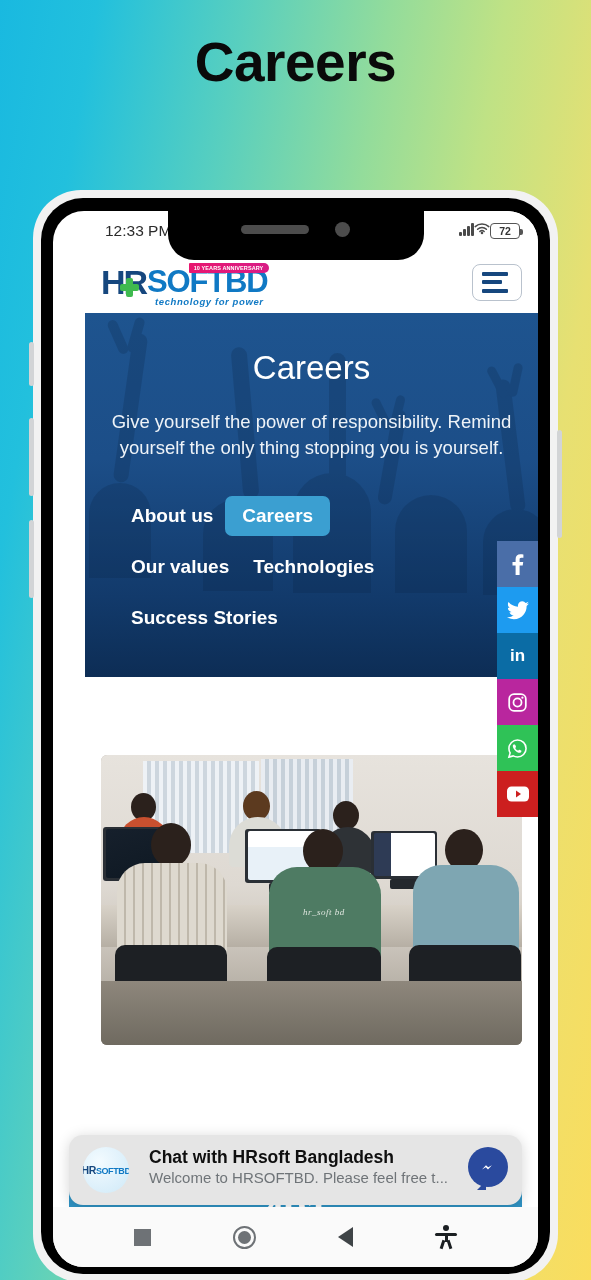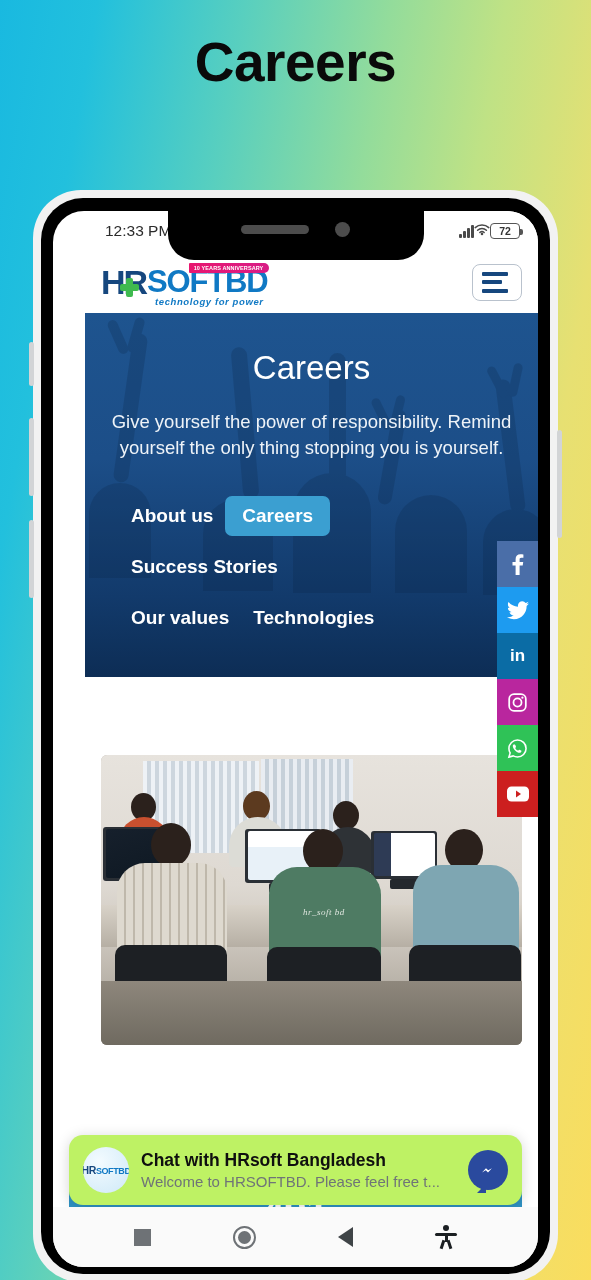--- a/index.html
+++ b/index.html
@@ -88,21 +88,21 @@
     align-items: center;
     justify-content: space-between;
     padding: 0 18px 0 20px;
     position: relative;
     z-index: 20;
   }
   .status-time {
     font-size: 15.5px; color: #2b2b2b; font-weight: 500;
     white-space: nowrap;
   }
-  .status-icons { display: flex; align-items: center; gap: 0; }
+  .status-icons { display: flex; gap: 0; }
   .sig { display: flex; align-items: flex-end; gap: 1.5px; height: 13px; }
   .sig i { display:block; width: 2.6px; background: #4a4a4a; border-radius: 1px; }
   .sig i:nth-child(1){ height: 4px; }
   .sig i:nth-child(2){ height: 7px; }
   .sig i:nth-child(3){ height: 10px; }
   .sig i:nth-child(4){ height: 13px; }
   .wifi { font-size: 14px; color: #4a4a4a; line-height: 1; }
   .battery {
     border: 1.6px solid #555; border-radius: 4px;
     width: 30px; height: 16px;
@@ -231,24 +231,24 @@
   .person-back { position:absolute; border-radius: 42px 42px 6px 6px; }
   .head { position:absolute; border-radius: 50%; background:#2b211c; }
   .chair { position:absolute; background:#1d2024; border-radius: 10px 10px 4px 4px; }
   .shirt-text { position:absolute; color:#dfe6df; font-size: 9px;
     font-family:"Liberation Serif", serif; font-style:italic; letter-spacing:.5px; }
   .person-front { position:absolute; border-radius: 28px 28px 0 0; }
 
   
   .chat-widget {
     position:absolute; left: 16px; right: 16px; bottom: 62px;
-    background:#bef264; border-radius: 14px;
+    background:#e5e5e5; border-radius: 14px;
     box-shadow: 0 2px 14px rgba(0,0,0,.17);
     padding: 12px 14px;
-    display:flex; align-items:center; gap: 12px;
+    display:flex; gap: 20px;
     z-index: 25;
   }
   .chat-avatar {
     width: 46px; height: 46px; border-radius:50%;
     background: radial-gradient(circle at 35% 32%, #f3fbff 0%, #dff1fb 55%, #cfe9f7 100%);
     display:flex; align-items:center; justify-content:center;
     flex: 0 0 auto; overflow:hidden;
   }
   .chat-avatar-text { font-size: 9px; font-weight:800; color:#1079c4; letter-spacing:-.4px; }
   .chat-avatar-text b { color:#16477e; font-size: 10.5px; }
@@ -395,25 +395,25 @@
 
         <div class="hero-inner">
           <div class="hero-title">Careers</div>
           <div class="hero-sub">Give yourself the power of responsibility. Remind yourself the only thing stopping you is yourself.</div>
           <div class="nav-rows">
             <div class="nav-row">
               <a class="nav-link">About us</a>
               <a class="nav-link active">Careers</a>
             </div>
             <div class="nav-row">
-              <a class="nav-link">Success Stories</a>
+              <a class="nav-link">Our values</a>
+              <a class="nav-link">Technologies</a>
             </div>
             <div class="nav-row">
-              <a class="nav-link">Our values</a>
-              <a class="nav-link">Technologies</a>
+              <a class="nav-link">Success Stories</a>
             </div>
           </div>
         </div>
       </div>
 
       <div class="white-band"></div>
 
       <div class="photo-wrap">
         <div class="photo">
           <div class="ph-wall"></div>

